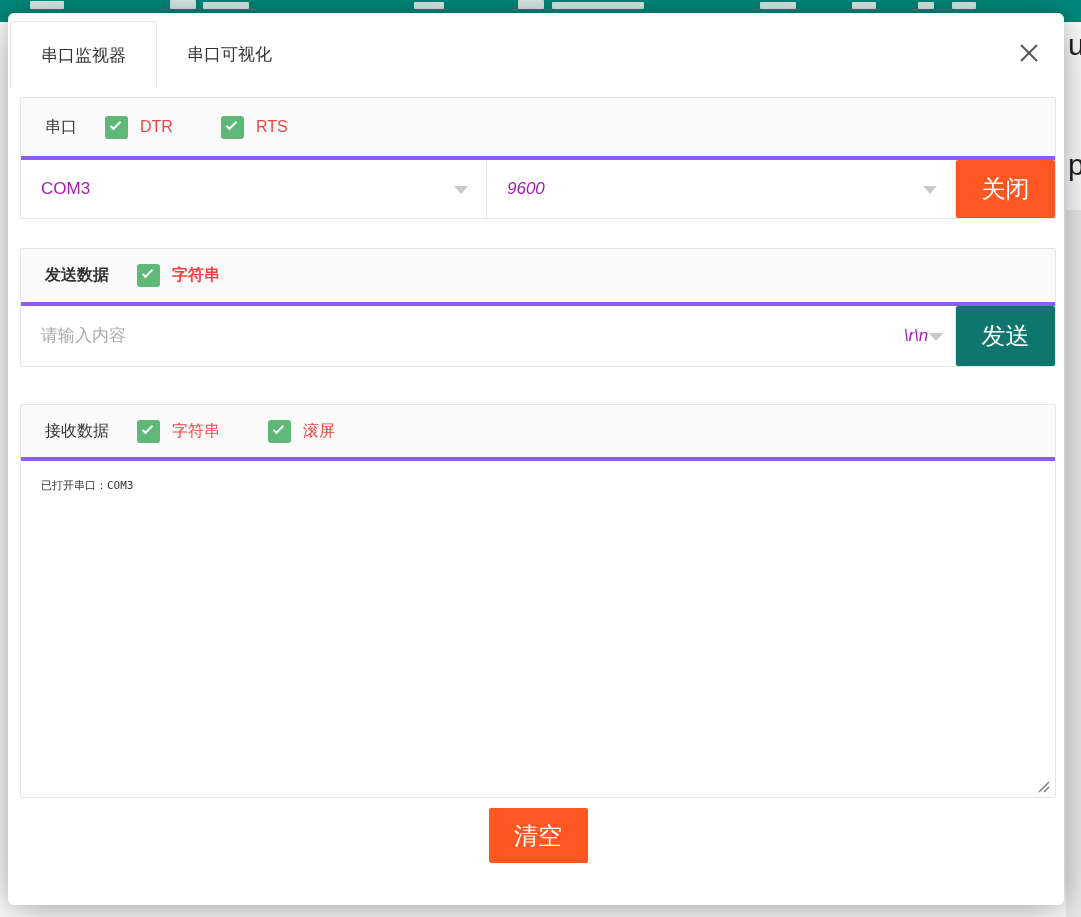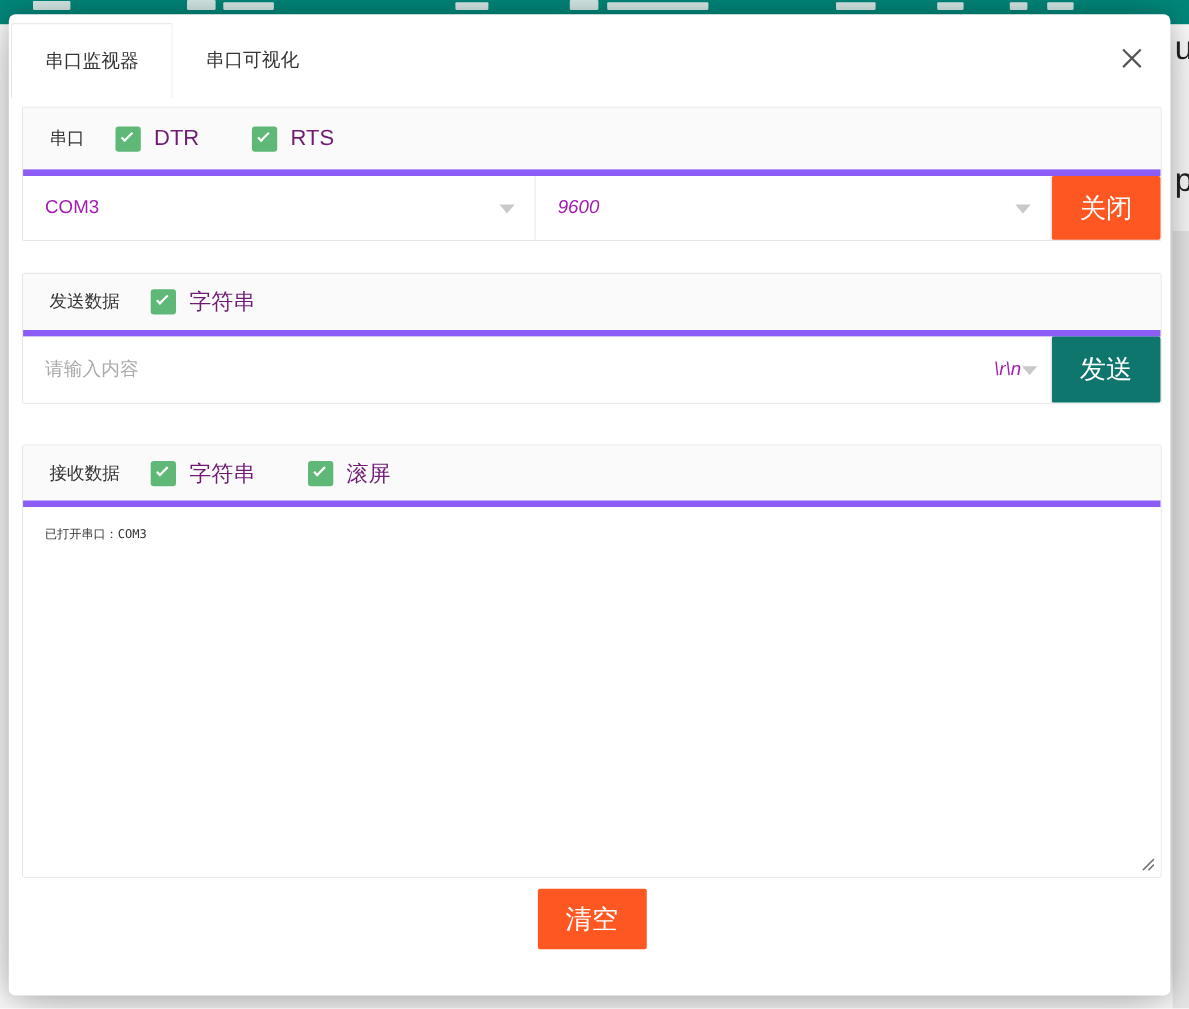--- a/index.html
+++ b/index.html
@@ -27,35 +27,35 @@
   .tabbar { position:absolute; left:2px; top:8px; height:68px; display:flex; }
   .tab { height:68px; line-height:68px; padding:0 30px; font-size:17px; color:#333; cursor:pointer; white-space:nowrap; }
   .tab.active {
     border:1px solid #e8e8e8; border-bottom:none; border-radius:2px 2px 0 0; background:#fff;
   }
 
   .content { position:absolute; left:12px; top:0; width:1036px; }
 
   .card { position:absolute; left:0; width:1036px; border:1px solid #e6e6e6; border-radius:2px; background:#fff; }
   .card-head {
-    background:#fafafa; border-bottom:6px solid #8b5cf6;
+    background:#fafafa; border-bottom:4px solid #8b5cf6;
     display:flex; align-items:center; padding-left:24px;
   }
   .card-label { font-size:16px; color:#333; margin-right:28px; }
   .cb-group { display:flex; align-items:center; margin-right:48px; }
   .checkbox {
     width:23px; height:23px; background:#5fb878; border-radius:3px;
     position:relative; margin-right:12px; cursor:pointer; flex:none;
   }
   .checkbox .check-mark {
     position:absolute; left:5px; top:6px; width:11px; height:5px;
     border-left:2px solid #fff; border-bottom:2px solid #fff;
     transform:rotate(-45deg);
   }
-  .cb-label { font-size:20px; color:#701a75; }
+  .cb-label { font-size:16px; color:#ef4444; }
 
   .row { display:flex; height:58px; }
   .sel {
     position:relative; display:flex; align-items:center;
     padding-left:20px; font-size:17px; color:#a21caf; cursor:pointer; background:#fff;
   }
   .sel .arrow {
     position:absolute; right:18px; top:50%; margin-top:-3px;
     width:0; height:0; border-left:7px solid transparent; border-right:7px solid transparent;
     border-top:8px solid #c9c9c9;
@@ -84,21 +84,21 @@
   .resize-handle { position:absolute; right:5px; bottom:5px; width:13px; height:13px; cursor:nwse-resize; }
 
   .clear-wrap { position:absolute; left:0; top:795px; width:1036px; text-align:center; }
   .btn-clear { width:99px; height:55px; }
 
   
   .card-serial  { top:84px;  }
   .card-send    { top:235px; }
   .card-recv    { top:391px; }
   .card-serial .card-head { height:62px; }
-  .card-send .card-head   { height:57px; }
+  .card-send .card-head   { height:57px;font-weight:bold; }
   .card-recv .card-head   { height:56px; }
   .card-send .row { height:60px; }
   .col-port { width:466px; }
   .col-baud { width:471px; flex:1;font-style:italic; }
   .col-eol  { width:93px; flex:none; justify-content:center; padding-left:14px;font-style:italic; }
 </style>
 </head>
 <body>
 
 <div class="stage">

